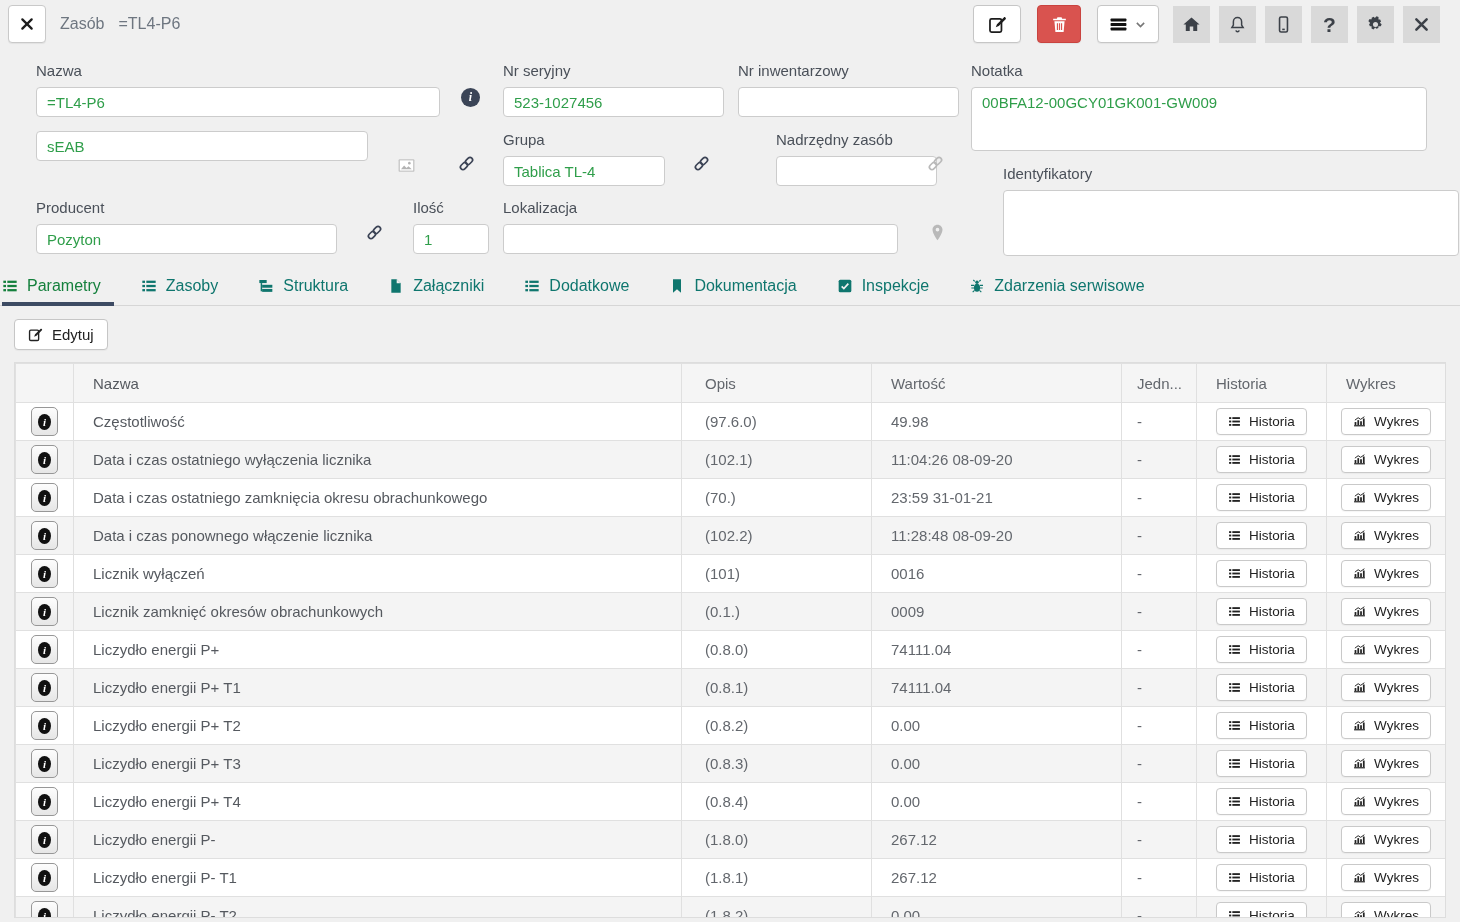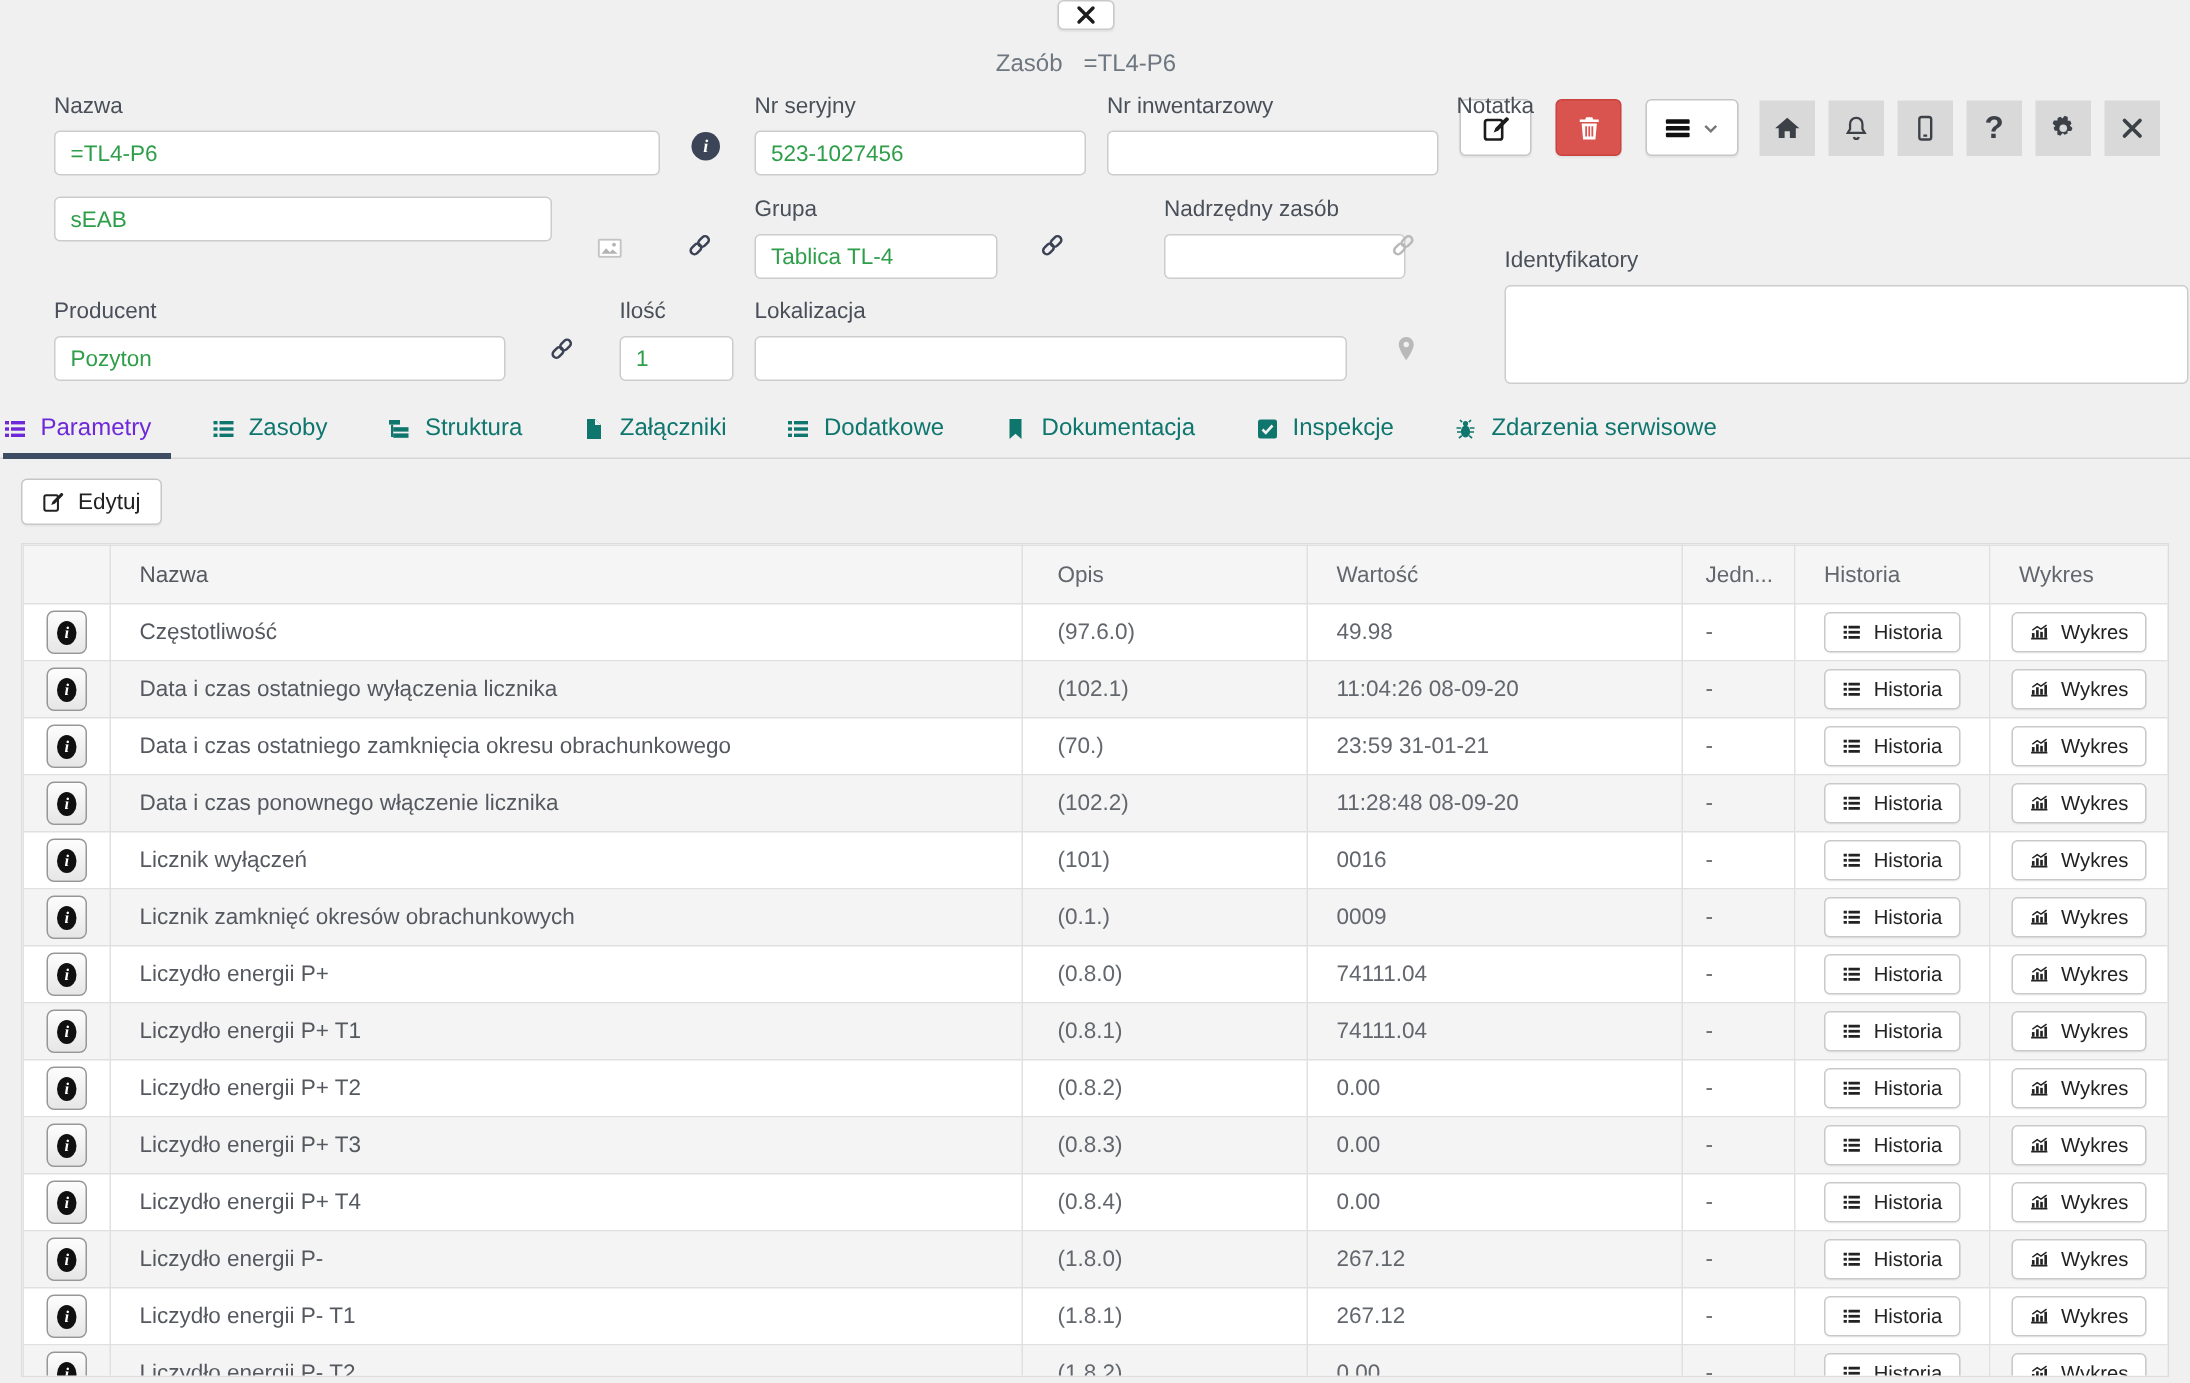--- a/index.html
+++ b/index.html
@@ -7,21 +7,21 @@
   body {
     width:1460px; height:922px; overflow:hidden;
     background:#f0f0f0;
     font-family:"Liberation Sans","DejaVu Sans",sans-serif;
     color:#474e59; font-size:15px;
   }
   button { font-family:inherit; cursor:pointer; }
   .ic { display:block; width:17px; height:17px; }
 
   
-  .topbar { height:48px; display:flex; align-items:center; padding:0 20px 0 8px; gap:14px;flex-direction:column; }
+  .topbar { height:48px; display:flex; align-items:center; padding:0 20px 0 8px; gap:14px; }
   .btn-close-main {
     width:38px; height:38px; background:#fff; border:1px solid #c9c9c9; border-radius:4px;
     display:flex; align-items:center; justify-content:center; color:#1c1c1c;
     box-shadow:0 1px 1px rgba(0,0,0,.06);
   }
   .btn-close-main .ic { width:16px; height:16px; }
   .title { display:flex; gap:14px; color:#6e7680; font-size:16px; }
   .toolbar { margin-left:auto; display:flex; align-items:center; gap:16px; }
   .tb-btn {
     height:38px; min-width:48px; border-radius:4px; border:1px solid #c6c6c6;
@@ -78,21 +78,21 @@
   .tabs {
     display:flex; align-items:stretch; height:40px; border-bottom:1px solid #d6d6d6;
     padding-left:2px;
   }
   .tab {
     position:relative; display:flex; align-items:center; gap:9px;
     padding:0 13px; margin-right:14px; font-size:16px; color:#0f766e;
   }
   .tab:first-child { padding-left:0; }
   .tab .ic { width:16px; height:16px; }
-  .tab.active { color:#6d28d9; }
+  .tab.active { color:#15803d; }
   .tab.active::after {
     content:""; position:absolute; left:0; right:0; bottom:-1px; height:4px; background:#3d4b63;
   }
 
   
   .actions { padding:13px 14px 12px; }
   .btn-edit {
     display:flex; align-items:center; gap:9px; height:31px; padding:0 13px;
     background:#fff; border:1px solid #c6c6c6; border-radius:4px; font-size:15px; color:#222;
     box-shadow:0 1px 1px rgba(0,0,0,.04);
@@ -217,20 +217,21 @@
       <input class="inp" value="523-1027456" style="">
     </div>
 
     <div class="field f-nrinw">
       <label>Nr inwentarzowy</label>
       <input class="inp" value="" style="">
     </div>
 
     <div class="field f-notatka">
       <label>Notatka</label>
+      <textarea class="inp" style="">00BFA12-00GCY01GK001-GW009</textarea>
     </div>
 
     <div class="field f-typ">
       <input class="inp" value="sEAB" style="">
     </div>
     <span class="field-icon" style="left:397px; top:108px;">
       <svg class="ic" viewBox="0 0 24 24">
           <rect x="2" y="4" width="20" height="16" rx="1.5" fill="#c4c4c4"></rect>
           <rect x="3.6" y="5.6" width="16.8" height="12.8" fill="#fff"></rect>
           <path d="M5 16.6l4-4.6 3 3.3 2.5-2.2 4.2 3.5z" fill="#b3b3b3"></path>

